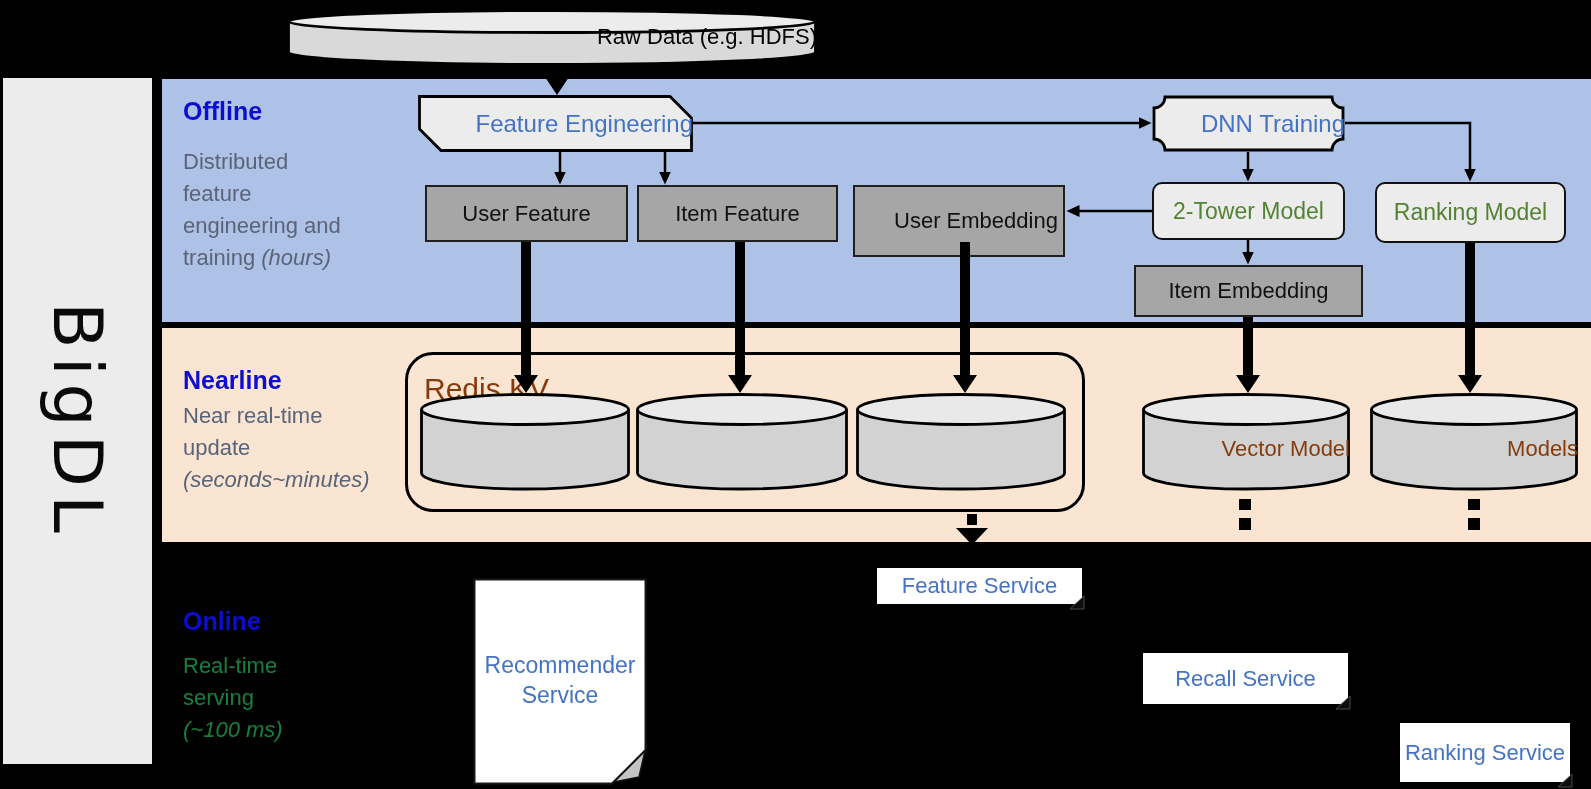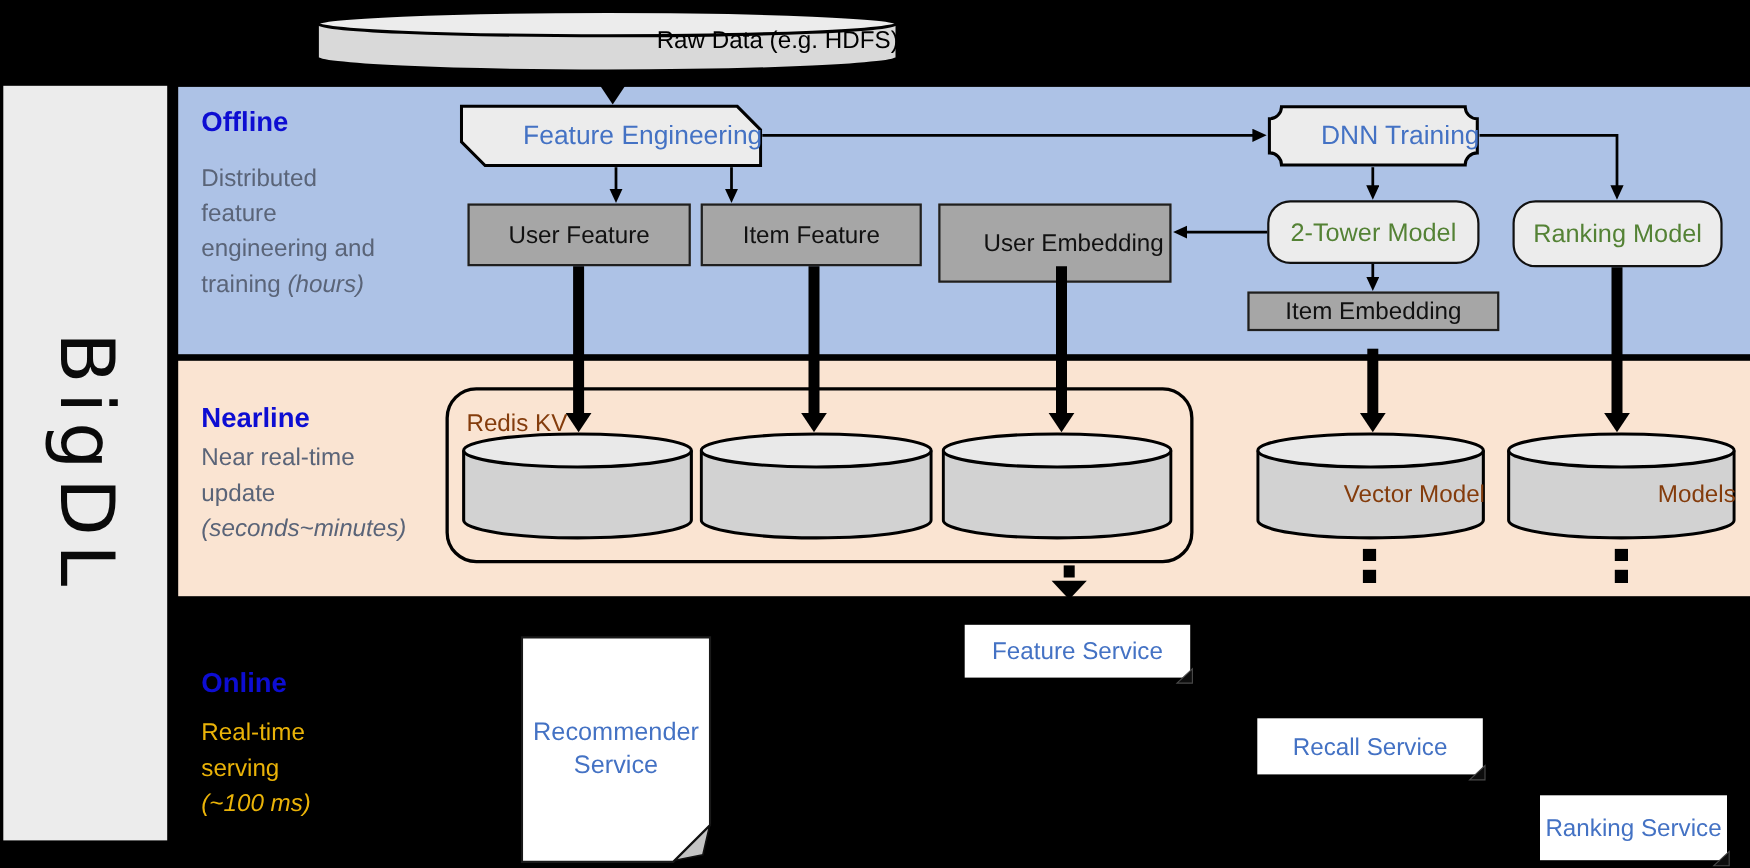--- a/index.html
+++ b/index.html
@@ -14,27 +14,27 @@
          font-family:"DejaVu Sans",sans-serif;}
 
   
   .band{left:162px;width:1429px;}
   .band-offline{top:79px;height:243px;background:#adc2e6;}
   .band-nearline{top:328px;height:214px;background:#fae4d2;}
 
   
   .btitle{font-size:25px;font-weight:bold;color:#0d0dd2;}
   .bdesc{font-size:22px;color:#5a6478;line-height:32px;}
-  .bdesc-dark{color:#eab308;}
+  .bdesc-dark{color:#15803d;}
   .it{font-style:italic;}
 
   
   .node{display:flex;align-items:center;justify-content:center;box-sizing:border-box;text-align:right;}
   .gray-box{background:#a6a6a6;border:2.5px solid #1f1f1f;color:#111;font-size:22px;}
-  .light-round{background:#ececec;border:2.5px solid #111;border-radius:21px;font-size:23px;}
+  .light-round{background:#ececec;border:2.5px solid #111;border-radius:10px;font-size:23px;}
   .green-text{color:#548235;}
   .blue-text{color:#4472c4;}
   .brown-text{color:#843c0c;}
   .shape-label{position:absolute;left:0;right:0;text-align:right;}
 
   
   .service{background:#fff;font-size:22px;color:#4472c4;}
   .fold{position:absolute;right:-4px;bottom:-7px;width:18px;height:18px;}
 
   .cyl-label{top:42%;font-size:22px;}
@@ -99,33 +99,33 @@
 
   <div class="abs node gray-box" style="left:425px;top:185px;width:203px;height:57px;">
     <span>User Feature</span>
   </div>
   <div class="abs node gray-box" style="left:637px;top:185px;width:201px;height:57px;">
     <span>Item Feature</span>
   </div>
   <div class="abs node gray-box" style="left:853px;top:185px;width:212px;height:72px;padding-left:34px;">
     <span>User Embedding</span>
   </div>
-  <div class="abs node gray-box" style="left:1134px;top:265px;width:229px;height:36px;">
+  <div class="abs node gray-box" style="left:1134px;top:265px;width:229px;height:52px;">
     <span>Item Embedding</span>
   </div>
 
   <div class="abs node light-round green-text" style="left:1152px;top:182px;width:193px;height:58px;">
     <span>2-Tower Model</span>
   </div>
   <div class="abs node light-round green-text" style="left:1375px;top:182px;width:191px;height:61px;">
     <span>Ranking Model</span>
   </div>
 
   <div class="abs" style="left:405px;top:352px;width:680px;height:160px;border:3px solid #000;border-radius:28px;box-sizing:border-box;"></div>
-  <div class="abs brown-text" style="left:424px;top:372px;font-size:22px;">Redis KV</div>
+  <div class="abs brown-text" style="left:424px;top:372px;font-size:30px;">Redis KV</div>
 
   <div class="abs" style="left:420px;top:392px;width:210px;height:105px;">
     <svg width="210" height="105" viewBox="0 0 210 105">
       <path d="M1.5,17.5 L1.5,81 A103.5,16 0 0 0 208.5,81 L208.5,17.5" fill="#d2d2d2" stroke="#000" stroke-width="2.8"></path>
       <ellipse cx="105" cy="17.5" rx="103.5" ry="15" fill="#e9e9e9" stroke="#000" stroke-width="2.8"></ellipse>
     </svg>
   </div>
   <div class="abs" style="left:636px;top:392px;width:212px;height:105px;">
     <svg width="212" height="105" viewBox="0 0 212 105">
       <path d="M1.5,17.5 L1.5,81 A104.5,16 0 0 0 210.5,81 L210.5,17.5" fill="#d2d2d2" stroke="#000" stroke-width="2.8"></path>
@@ -158,21 +158,21 @@
     <svg width="174" height="207" viewBox="0 0 174 207">
       <path d="M1.5,1.5 H172.5 V172 L139,205.5 H1.5 Z" fill="#fff" stroke="#1a1a1a" stroke-width="2"></path>
       <polygon points="141,204 172,173 166,199" fill="#c4c4c4" stroke="#111" stroke-width="1.5"></polygon>
     </svg>
     <div class="abs" style="left:0;top:72px;width:174px;text-align:center;font-size:23px;line-height:30px;color:#4472c4;">
       <div>Recommender</div>
       <div>Service</div>
     </div>
   </div>
 
-  <div class="abs node service" style="left:877px;top:568px;width:205px;height:48px;">
+  <div class="abs node service" style="left:877px;top:568px;width:205px;height:36px;">
     <span>Feature Service</span>
     <svg class="fold" viewBox="0 0 18 18">
         <polygon points="2,16 16,3 16,16" fill="#0d0d0d" stroke="#4a4a4a" stroke-width="1"></polygon>
       </svg>
   </div>
   <div class="abs node service" style="left:1143px;top:653px;width:205px;height:51px;">
     <span>Recall Service</span>
     <svg class="fold" viewBox="0 0 18 18">
         <polygon points="2,16 16,3 16,16" fill="#0d0d0d" stroke="#4a4a4a" stroke-width="1"></polygon>
       </svg>

